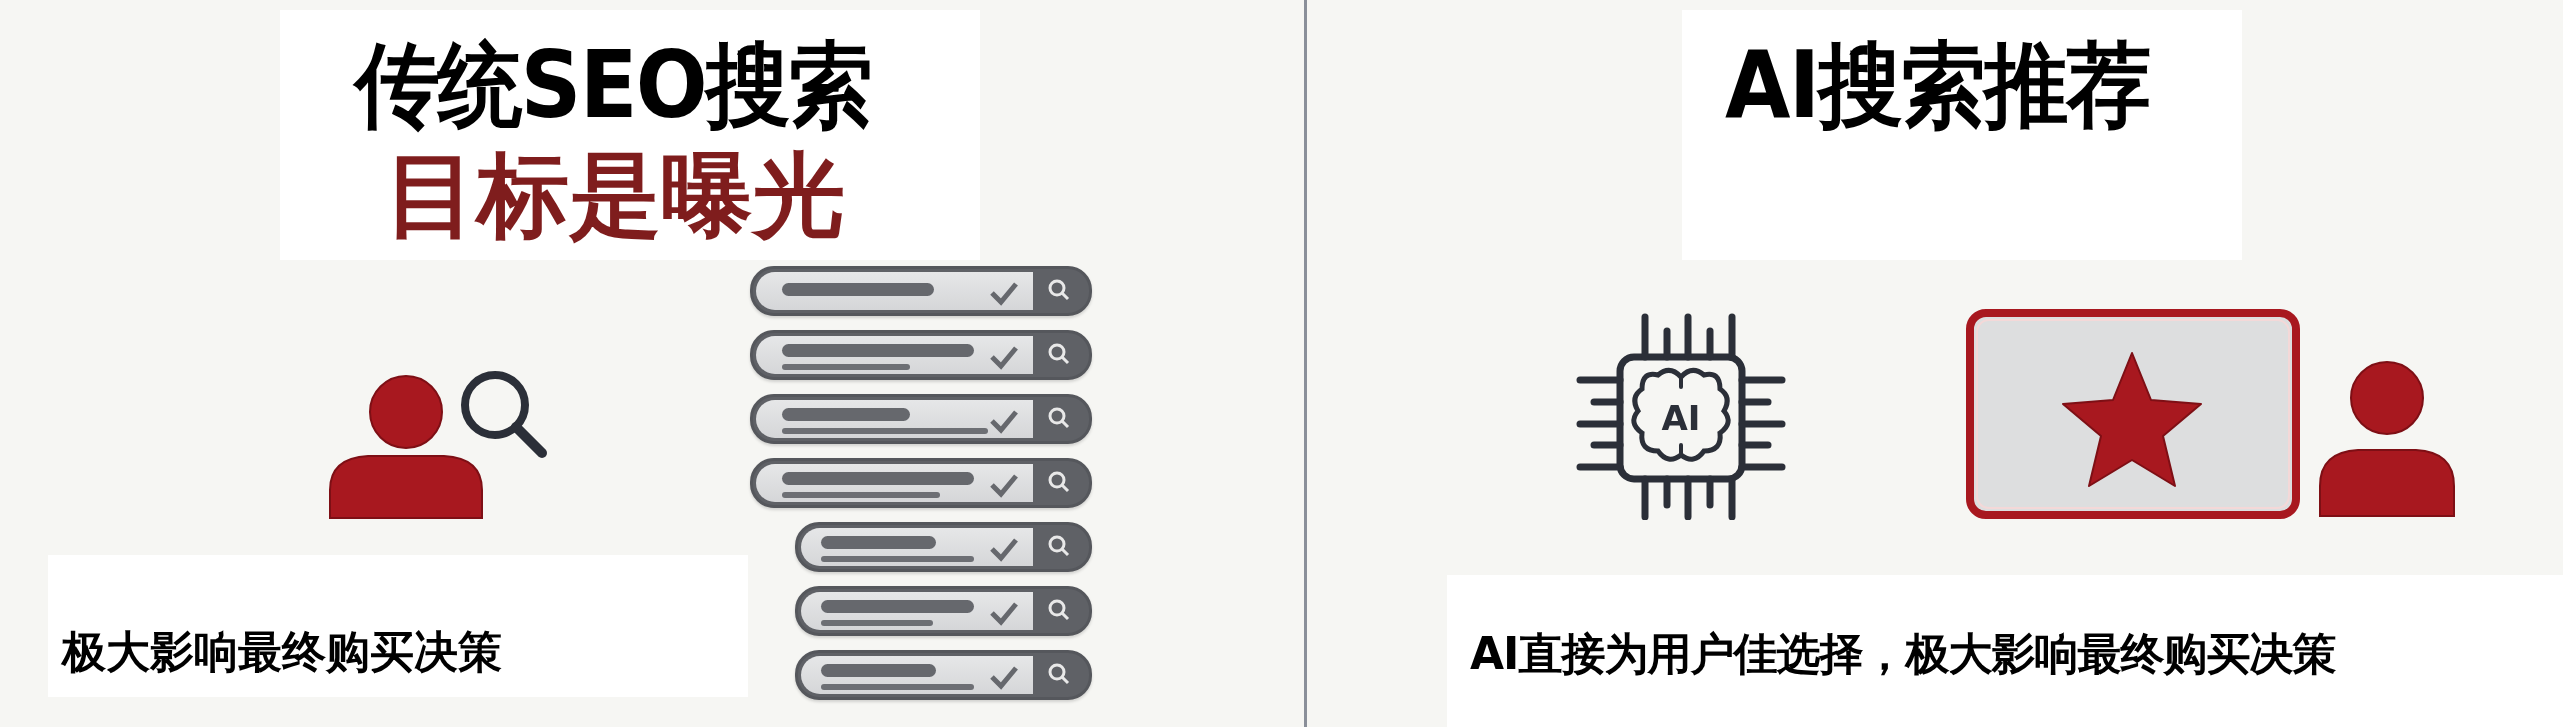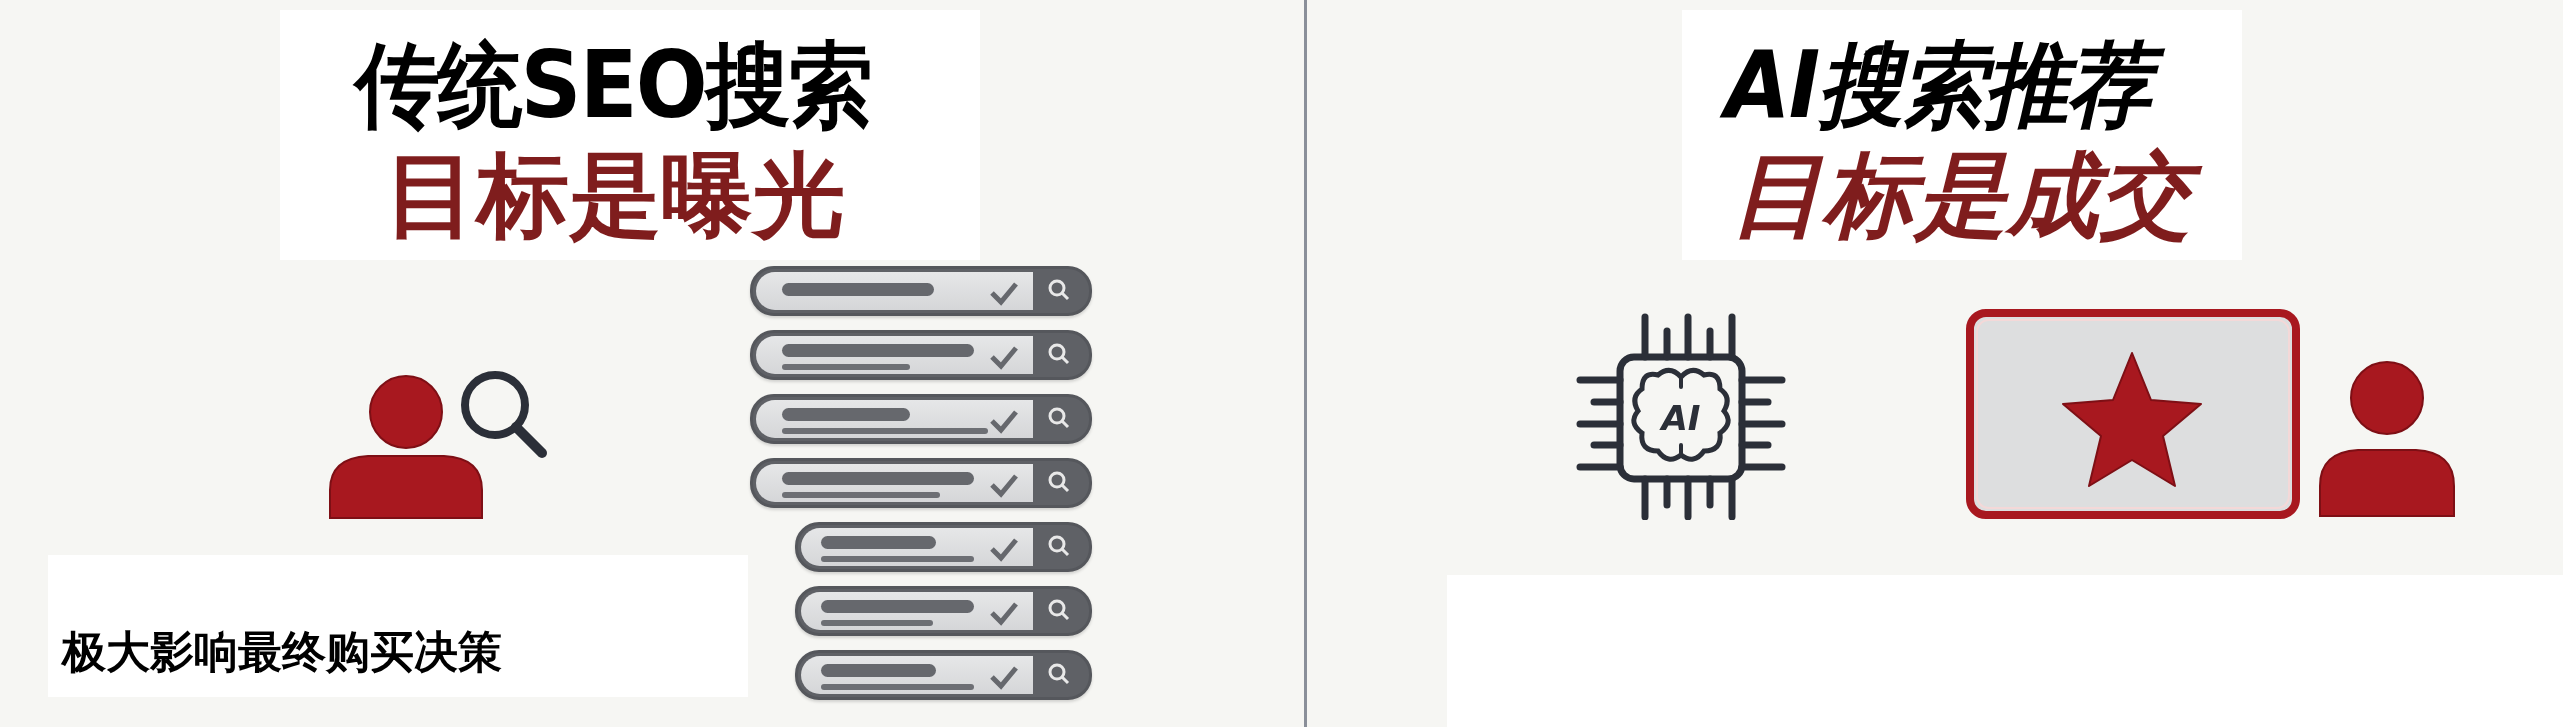--- a/index.html
+++ b/index.html
@@ -149,24 +149,23 @@
         </svg>
     </div>
   </div>
 
   <div class="desc-box" style="left:48px;top:555px;width:700px;height:142px;"></div>
   <div class="desc" style="left:62px;top:620px;">极大影响最终购买决策</div>
 </div>
 
 <div class="divider"></div>
 
-<div class="panel" style="left:1307px;width:1256px;font-style:italic;">
+<div class="panel" style="left:1307px;width:1256px;">
   <div class="title-box" style="left:375px;top:10px;width:560px;height:250px;"></div>
   <div class="title" style="left:418px;top:36px;">AI搜索推荐</div>
-  <div class="subtitle" style="left:424px;top:146px;">目标是成交</div>
 
   <svg class="abs" style="left:263px;top:305px;" width="220" height="215" viewBox="0 0 220 215">
     <g stroke="#2b2f38" stroke-width="7" stroke-linecap="round" fill="none">
       <rect x="50" y="52" width="122" height="122" rx="14"></rect>
       <line x1="75" y1="52" x2="75" y2="12"></line>
         <line x1="97" y1="52" x2="97" y2="26"></line>
       <line x1="118" y1="52" x2="118" y2="12"></line>
         <line x1="140" y1="52" x2="140" y2="26"></line>
       <line x1="162" y1="52" x2="162" y2="12"></line>
       <line x1="75" y1="174" x2="75" y2="212"></line>
@@ -196,13 +195,14 @@
     <rect x="12" y="12" width="312" height="188" rx="12" fill="none" stroke="#f4d8d8" stroke-width="2"></rect>
     <path d="M167 45 L186 92 L236 96 L198 128 L210 178 L167 152 L124 178 L136 128 L98 96 L148 92 Z" fill="#a8181f" stroke="#7e0f15" stroke-width="2" stroke-linejoin="round"></path>
   </svg>
 
   <svg class="abs" style="left:1005px;top:360px;" width="150" height="160" viewBox="0 0 150 160">
     <circle cx="75" cy="38" r="36" fill="#a8181f" stroke="#7e0f15" stroke-width="2"></circle>
     <path d="M8 156 L8 126 Q8 92 46 90 L104 90 Q142 92 142 126 L142 156 Z" fill="#a8181f" stroke="#7e0f15" stroke-width="2"></path>
   </svg>
 
   <div class="desc-box" style="left:140px;top:575px;width:1116px;height:152px;"></div>
+  <div class="desc" style="left:163px;top:622px;font-size:44px;letter-spacing:-1px;">AI直接为用户佳选择，极大影响最终购买决策</div>
 </div>
 
 </body></html>

